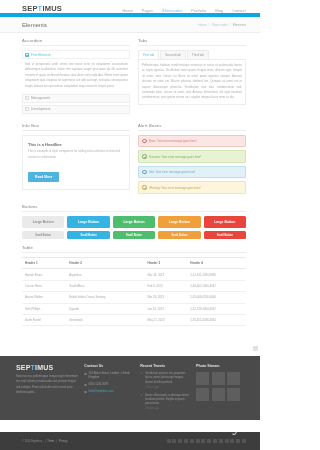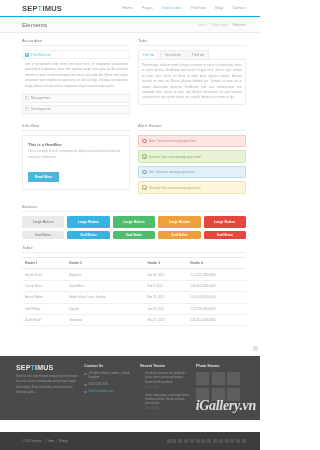--- a/index.html
+++ b/index.html
@@ -9,23 +9,23 @@
     background: #ffffff;
     overflow: hidden;
   }
   body { position: relative; }
 
   
   .topbar {
     height: 17px;
     background: #ffffff;
     display: flex;
-    align-items: center;
+    align-items: flex-end;
     padding: 0 14px 0 22px;
-    border-bottom: 1px solid #0ea5e9;
+    border-bottom: 4px solid #0ea5e9;
   }
   .logo {
     font-size: 7.5px;
     font-weight: bold;
     letter-spacing: 0.2px;
     color: #4a4a4a;
   }
   .logo .accent { color: #5bc0de; }
   .nav {
     margin-left: auto;
@@ -301,21 +301,21 @@
     width: 4px; height: 4px;
     background: #555555;
     color: #a5a5a5;
     font-size: 2.6px;
     display: flex; align-items: center; justify-content: center;
     border-radius: .4px;
   }
 
   .watermark {
     position: absolute;
-    right: 4px; top: 398px;
+    right: 4px; top: 420px;
     font-family: "Liberation Serif", serif;
     font-style: italic;
     font-weight: bold;
     font-size: 14px;
     color: rgba(255,255,255,.82);
     letter-spacing: -.3px;
     pointer-events: none;
   }
 
   .scroll-tab {

